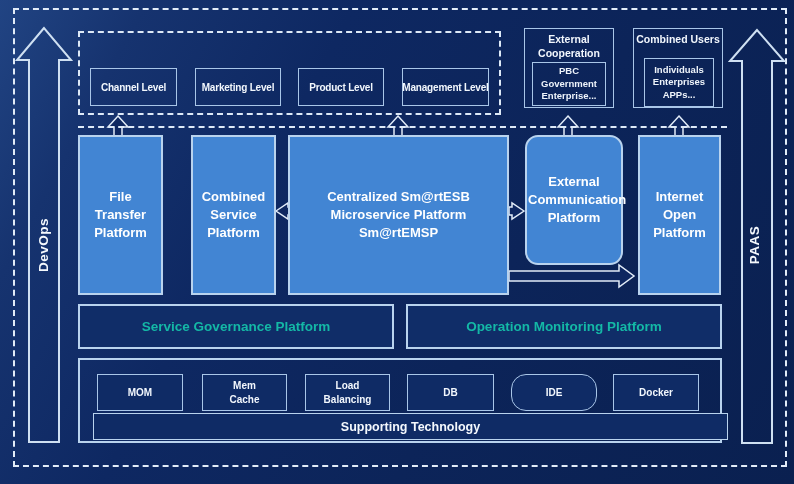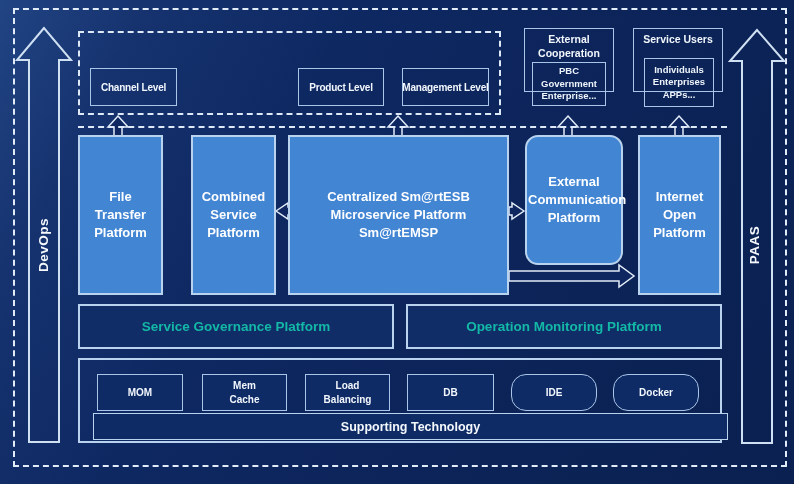--- a/index.html
+++ b/index.html
@@ -29,21 +29,21 @@
   .dash-line{
     left:78px;top:126px;width:649px;height:0;
     border-top:2px dashed #dde9f7;
   }
   .dark-box{
     border:1.5px solid #a9c6e8;
     display:flex;align-items:center;justify-content:center;
     text-align:center;font-weight:700;color:#f2f7fd;
   }
   .level-box{top:68px;height:38px;font-size:10px;white-space:nowrap;letter-spacing:-.2px;}
-  .top-cell{border:1.5px solid #a9c6e8;top:28px;height:64px;}
+  .top-cell{border:1.5px solid #a9c6e8;top:28px;height:80px;}
   .top-cell .title{
     text-align:center;font-weight:700;font-size:10.5px;line-height:1.3;
     padding-top:4px;color:#f2f7fd;
   }
   .inner-box{
     border:1.2px solid #a9c6e8;
     display:flex;align-items:center;justify-content:center;
     text-align:center;font-weight:700;font-size:9.5px;line-height:1.3;color:#eef4fb;
   }
   .bright-box{
@@ -90,36 +90,39 @@
     <polygon points="509,271 619,271 619,265 634,276 619,287 619,281 509,281" fill="#0e2760" stroke="#e2ecf8" stroke-width="1.5"></polygon>
   </svg>
 
   <div class="abs rail-label" style="left:1px;top:235px;">DevOps</div>
   <div class="abs rail-label" style="left:712px;top:235px;">PAAS</div>
 
   <div class="abs dashed-box"></div>
   <div class="abs dark-box level-box" style="left:90px;width:87px;">
     <span>Channel Level</span>
   </div>
+  <div class="abs dark-box level-box" style="left:195px;width:86px;">
+    <span>Marketing Level</span>
+  </div>
   <div class="abs dark-box level-box" style="left:298px;width:86px;">
     <span>Product Level</span>
   </div>
   <div class="abs dark-box level-box" style="left:402px;width:87px;">
     <span>Management Level</span>
   </div>
 
   <div class="abs top-cell" style="left:524px;width:90px;">
     <div class="title">External Cooperation</div>
     <div class="abs inner-box" style="left:7px;top:33px;width:74px;height:44px;">
       <span>PBC Government Enterprise...</span>
     </div>
   </div>
 
   <div class="abs top-cell" style="left:633px;width:90px;">
-    <div class="title">Service Users</div>
+    <div class="title">Combined Users</div>
     <div class="abs inner-box" style="left:10px;top:29px;width:70px;height:49px;">
       <span>Individuals Enterprises APPs...</span>
     </div>
   </div>
 
   <div class="abs dash-line"></div>
 
   <div class="abs bright-box" style="left:78px;top:135px;width:85px;height:160px;">
     <span style="width:62px;">File Transfer Platform</span>
   </div>
@@ -155,20 +158,20 @@
   </div>
   <div class="abs dark-box tech-box" style="left:305px;width:85px;">
     <span style="width:56px;">Load Balancing</span>
   </div>
   <div class="abs dark-box tech-box" style="left:407px;width:87px;">
     <span>DB</span>
   </div>
   <div class="abs dark-box tech-box" style="left:511px;width:86px;border-radius:15px;">
     <span>IDE</span>
   </div>
-  <div class="abs dark-box tech-box" style="left:613px;width:86px;border-radius:15px;">
+  <div class="abs dark-box tech-box" style="left:613px;width:86px;">
     <span>Docker</span>
   </div>
   <div class="abs support-bar">
     <span>Supporting Technology</span>
   </div>
 
 </div>
 
 </body></html>

